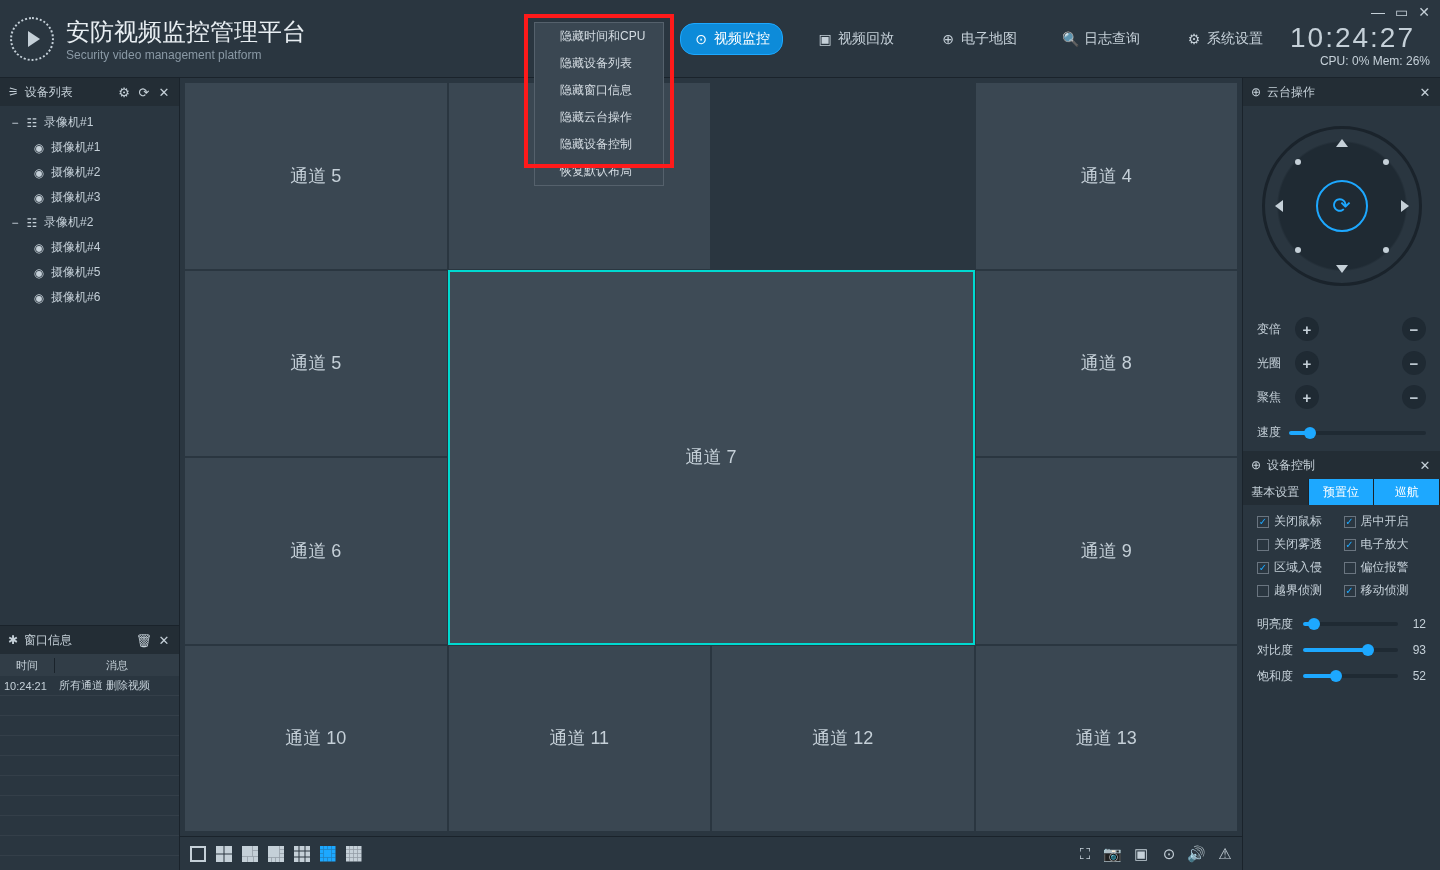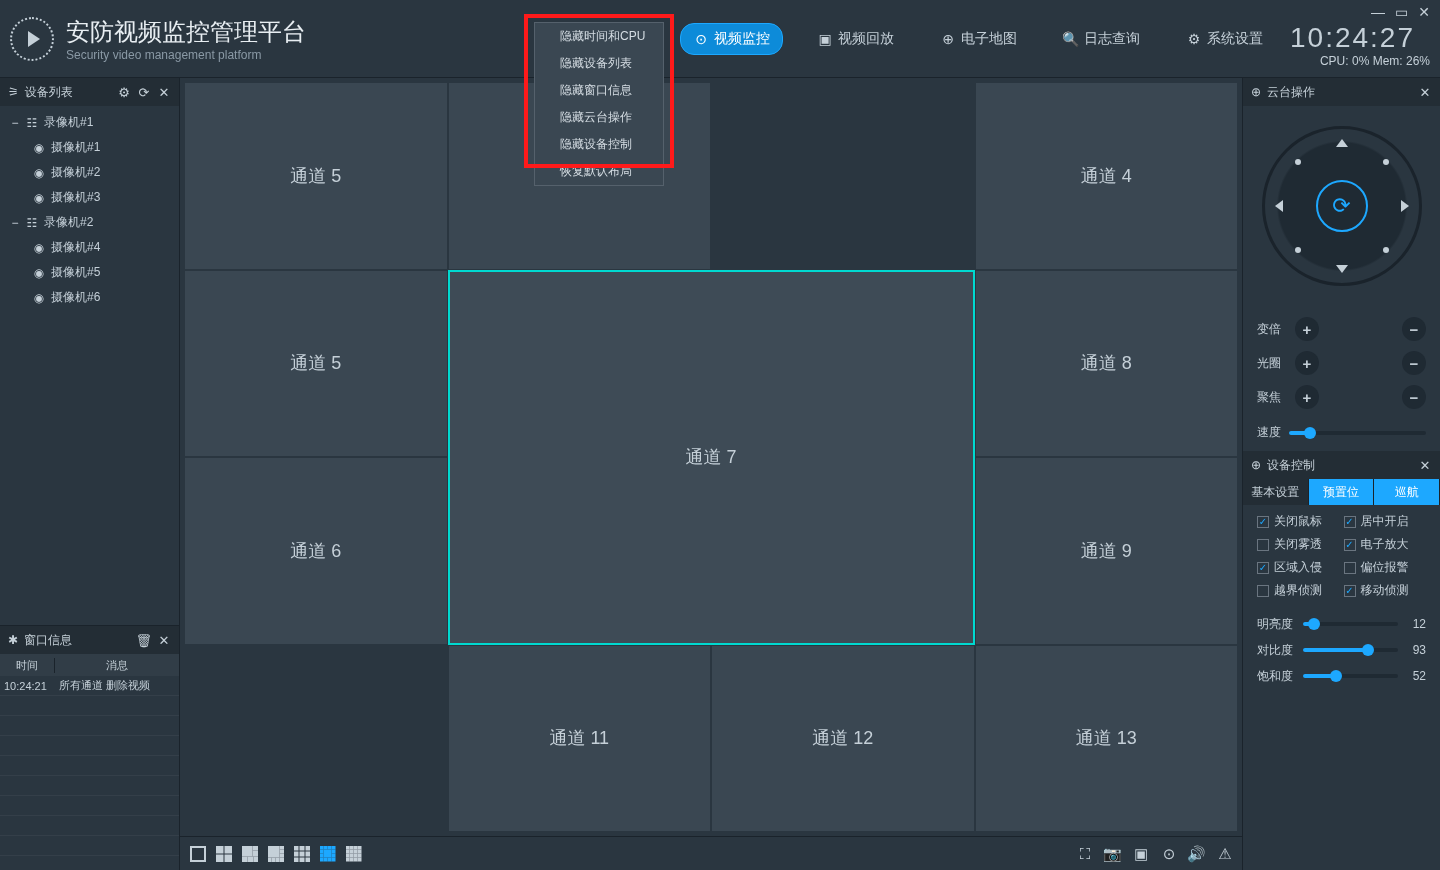--- a/index.html
+++ b/index.html
@@ -233,20 +233,21 @@
     <div class="grid">
       <div class="grid-inner" id="grid">
           <div class="cell" style="left: 0%; top: 0%; width: 25%; height: 25%;">通道 5</div>
           <div class="cell" style="left: 25%; top: 0%; width: 25%; height: 25%;">通道 2</div>
           <div class="cell" style="left: 75%; top: 0%; width: 25%; height: 25%;">通道 4</div>
           <div class="cell" style="left: 0%; top: 25%; width: 25%; height: 25%;">通道 5</div>
           <div class="cell" style="left: 0%; top: 50%; width: 25%; height: 25%;">通道 6</div>
           <div class="cell selected" style="left: 25%; top: 25%; width: 50%; height: 50%;">通道 7</div>
           <div class="cell" style="left: 75%; top: 25%; width: 25%; height: 25%;">通道 8</div>
           <div class="cell" style="left: 75%; top: 50%; width: 25%; height: 25%;">通道 9</div>
+          <div class="cell" style="left: 0%; top: 75%; width: 25%; height: 25%;">通道 10</div>
           <div class="cell" style="left: 25%; top: 75%; width: 25%; height: 25%;">通道 11</div>
           <div class="cell" style="left: 50%; top: 75%; width: 25%; height: 25%;">通道 12</div>
           <div class="cell" style="left: 75%; top: 75%; width: 25%; height: 25%;">通道 13</div>
         </div>
     </div>
     <div class="bottom-toolbar">
       <span class="layout-btn">
           <svg width="16" height="16">
             <rect x="1" y="1" width="14" height="14" fill="none" stroke-width="2"></rect>
           </svg>

